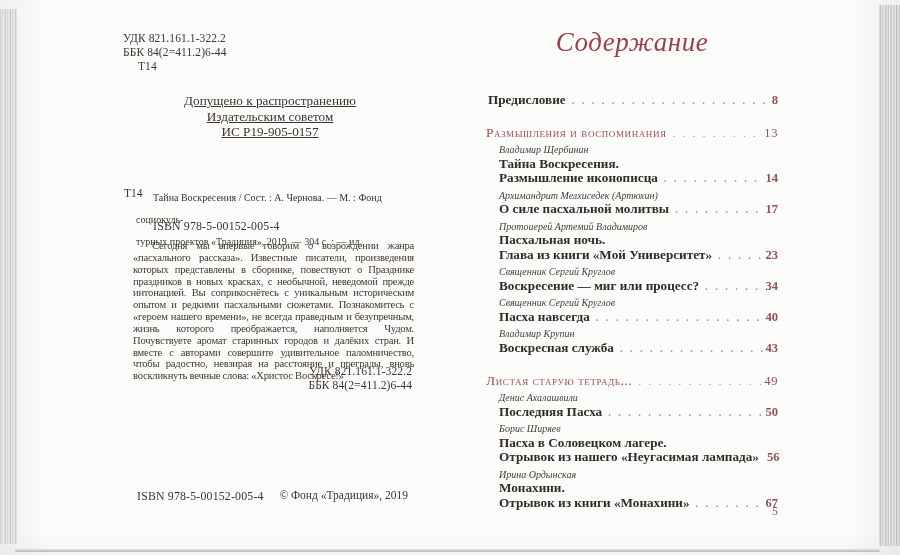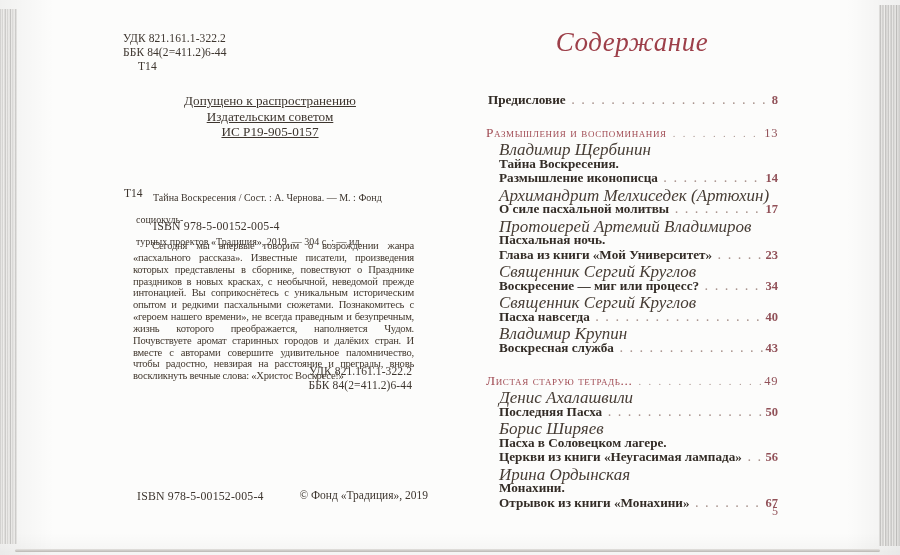--- a/index.html
+++ b/index.html
@@ -44,21 +44,21 @@
   .catalog{left:136px;top:187px;width:288px;font-size:10px;line-height:22px;}
   .catalog div:first-child{text-indent:17px;}
   .isbn-mid{left:153px;top:219px;font-size:11.8px;letter-spacing:.2px;}
   .annotation{
     left:133px;top:240px;width:281px;
     font-size:10.6px;line-height:11.85px;letter-spacing:-0.25px;
     text-align:justify;text-indent:19px;color:#43392f;
   }
   .udk-bottom{left:212px;top:364px;width:200px;text-align:right;font-size:11.5px;line-height:14px;letter-spacing:.1px;}
   .footer-isbn{left:137px;top:489px;font-size:11.8px;letter-spacing:.2px;}
-  .footer-copy{left:212px;top:489px;width:216px;text-align:right;font-size:11.5px;}
+  .footer-copy{left:212px;top:489px;width:196px;text-align:right;font-size:11.5px;}
 
   
   .toc-title{
     left:486px;top:26px;width:292px;text-align:center;
     font-size:27px;line-height:32px;color:#9d3f49;letter-spacing:.5px;font-style:italic;
   }
   .toc{left:486px;top:92px;width:292px;}
   .toc-row{display:flex;align-items:baseline;text-align:center;}
   .lbl{flex:0 1 auto;white-space:nowrap;}
   .dots{
@@ -67,21 +67,21 @@
   }
   .pg{flex:0 0 auto;color:#915158;font-size:12.5px;}
   .toc-chapter{font-size:13.2px;line-height:15px;padding-left:2px;font-weight:bold;color:#332c26;}
   .toc-section{
     margin-top:17px;font-variant:small-caps;letter-spacing:.6px;
     font-size:13.4px;line-height:15px;color:#a04b53;
   }
   .toc-section .pg{font-size:12.5px;}
   .toc-author{
     margin-top:2px;padding-left:13px;font-style:italic;
-    font-size:17px;line-height:13.5px;color:#463c34;
+    font-size:10px;line-height:13.5px;color:#463c34;
   }
   .toc-work{padding-left:13px;font-size:13.2px;line-height:14.5px;font-weight:bold;color:#332c26;}
   .folio{left:486px;top:504px;width:292px;text-align:right;font-size:12px;color:#915158;}
 </style>
 </head>
 <body>
 
 <div class="spread">
 
   <div class="edge-left"></div>
@@ -176,21 +176,21 @@
       </div>
       <div class="toc-author">Денис Ахалашвили</div>
       <div class="toc-work toc-row">
         <span class="lbl">Последняя Пасха</span>
         <span class="dots">. . . . . . . . . . . . . . . . . . . . . . . . . . . . . . . . . . . . . . . . . . . . . . . . . . . . . . . . . . . . </span>
         <span class="pg">50</span>
       </div>
       <div class="toc-author">Борис Ширяев</div>
       <div class="toc-work">Пасха в Соловецком лагере.</div>
       <div class="toc-work toc-row">
-        <span class="lbl">Церкви из книги «Неугасимая лампада»</span>
+        <span class="lbl">Отрывок из нашего «Неугасимая лампада»</span>
         <span class="dots">. . . . . . . . . . . . . . . . . . . . . . . . . . . . . . . . . . . . . . . . . . . . . . . . . . . . . . . . . . . . </span>
         <span class="pg">56</span>
       </div>
       <div class="toc-author">Ирина Ордынская</div>
       <div class="toc-work">Монахини.</div>
       <div class="toc-work toc-row">
         <span class="lbl">Отрывок из книги «Монахини»</span>
         <span class="dots">. . . . . . . . . . . . . . . . . . . . . . . . . . . . . . . . . . . . . . . . . . . . . . . . . . . . . . . . . . . . </span>
         <span class="pg">67</span>
       </div>

